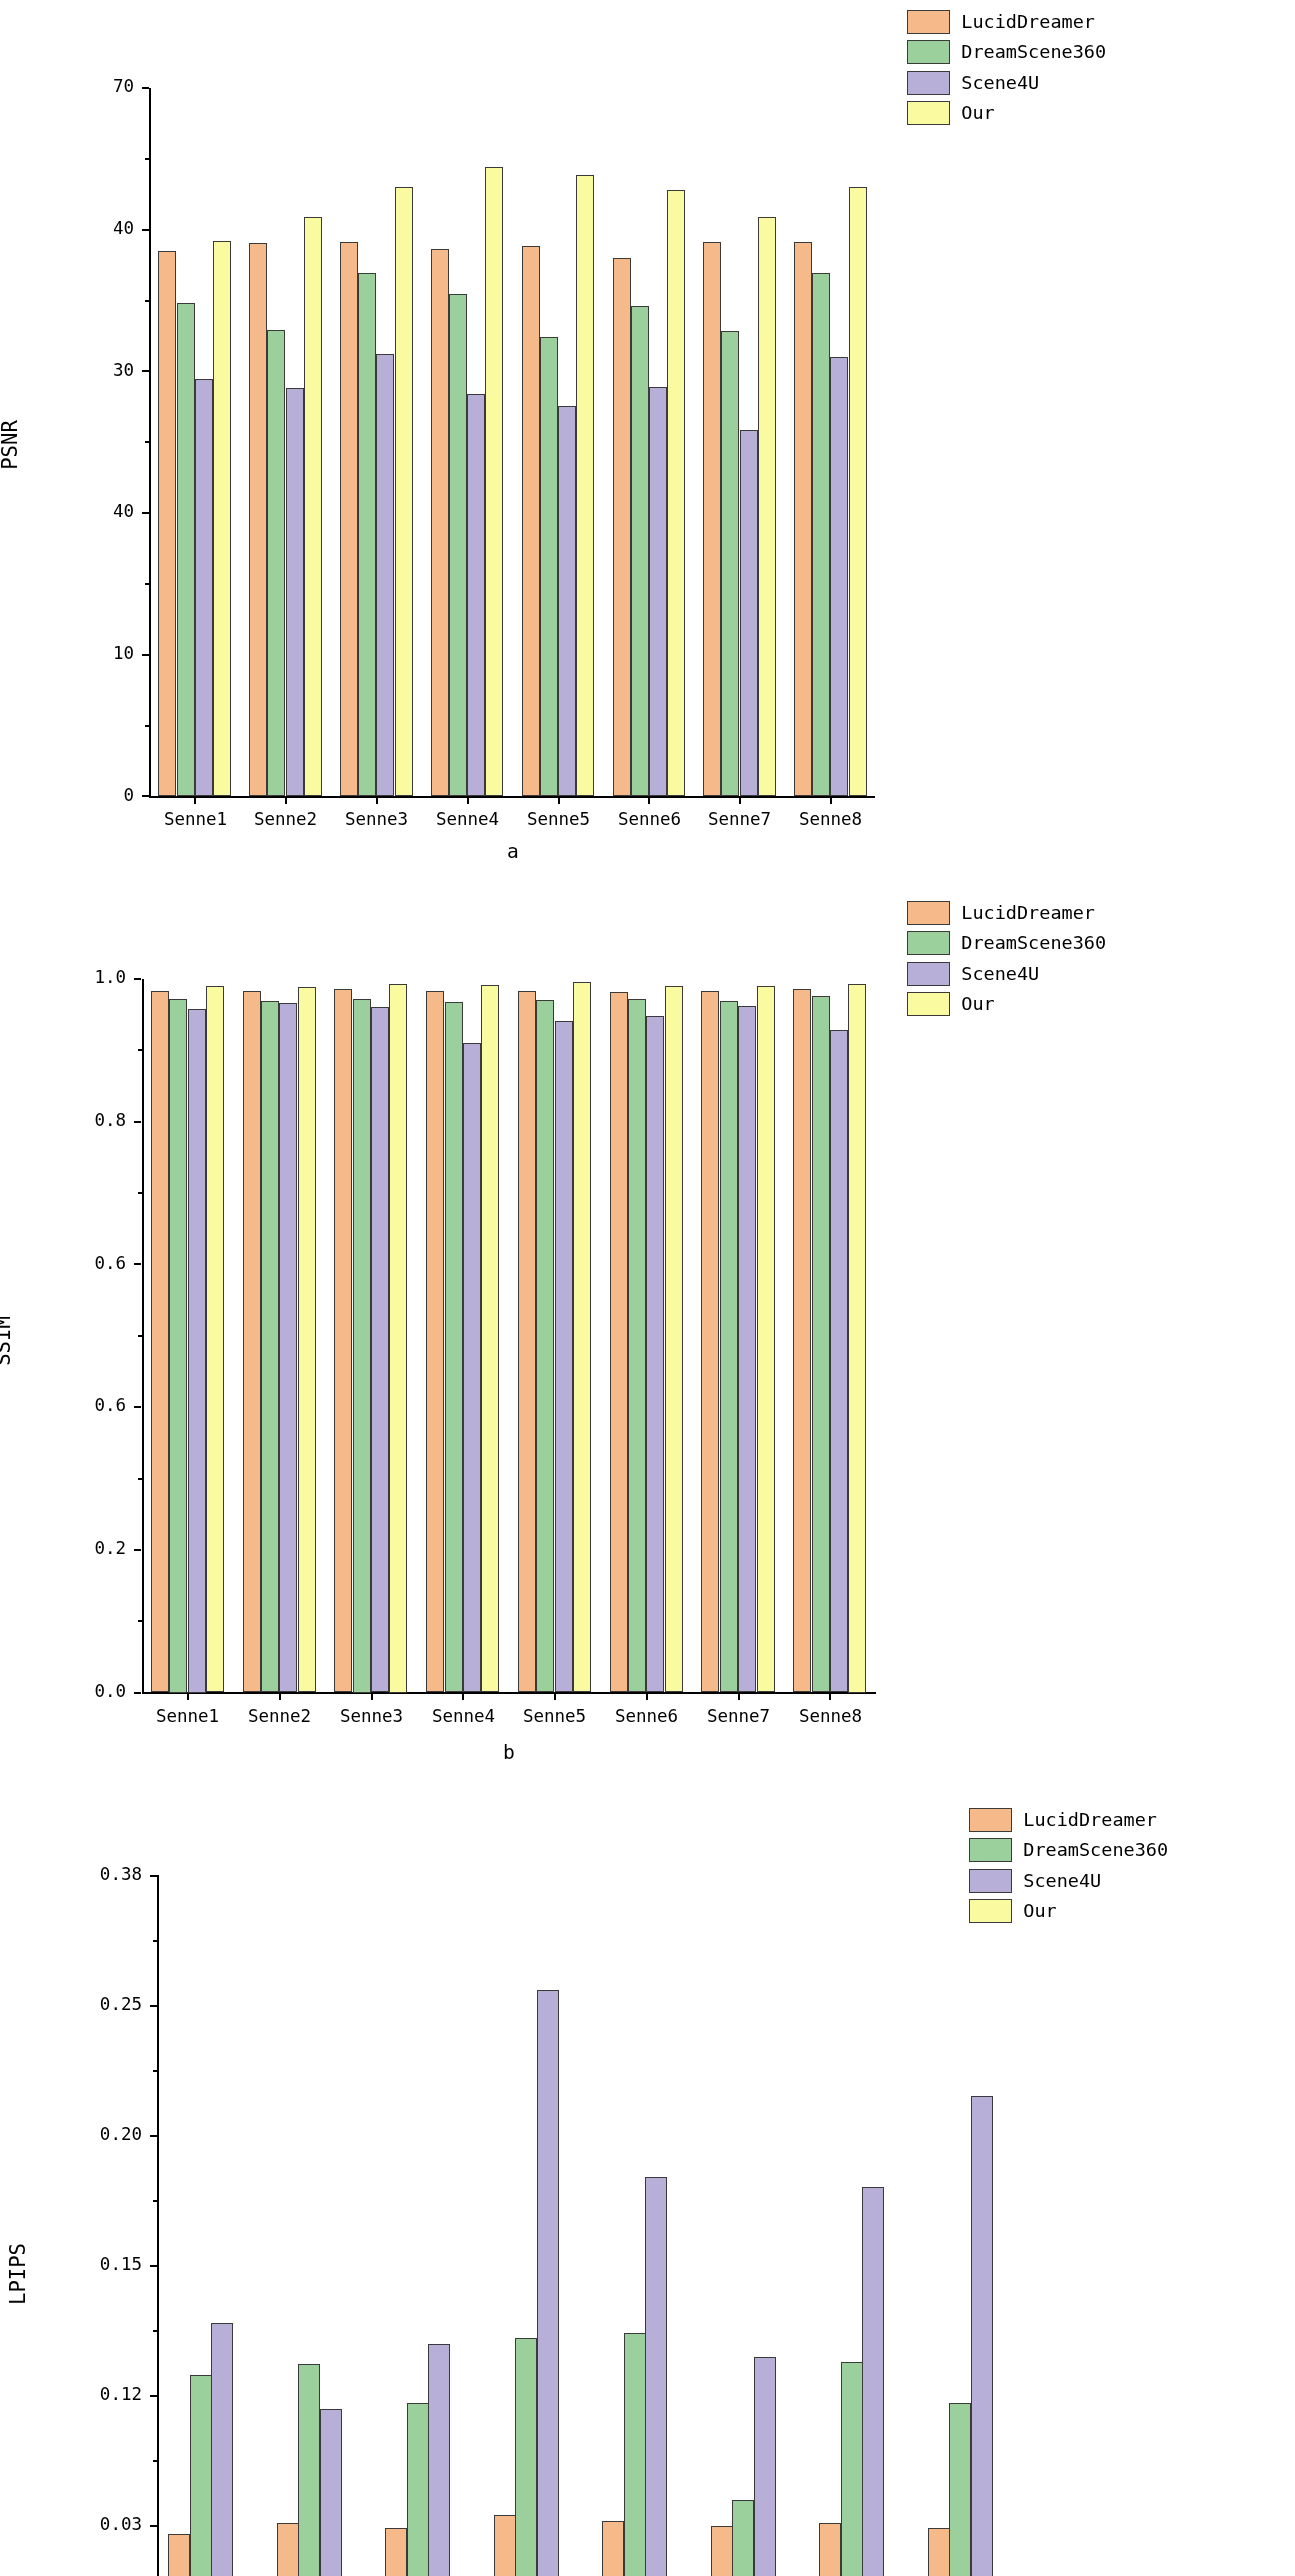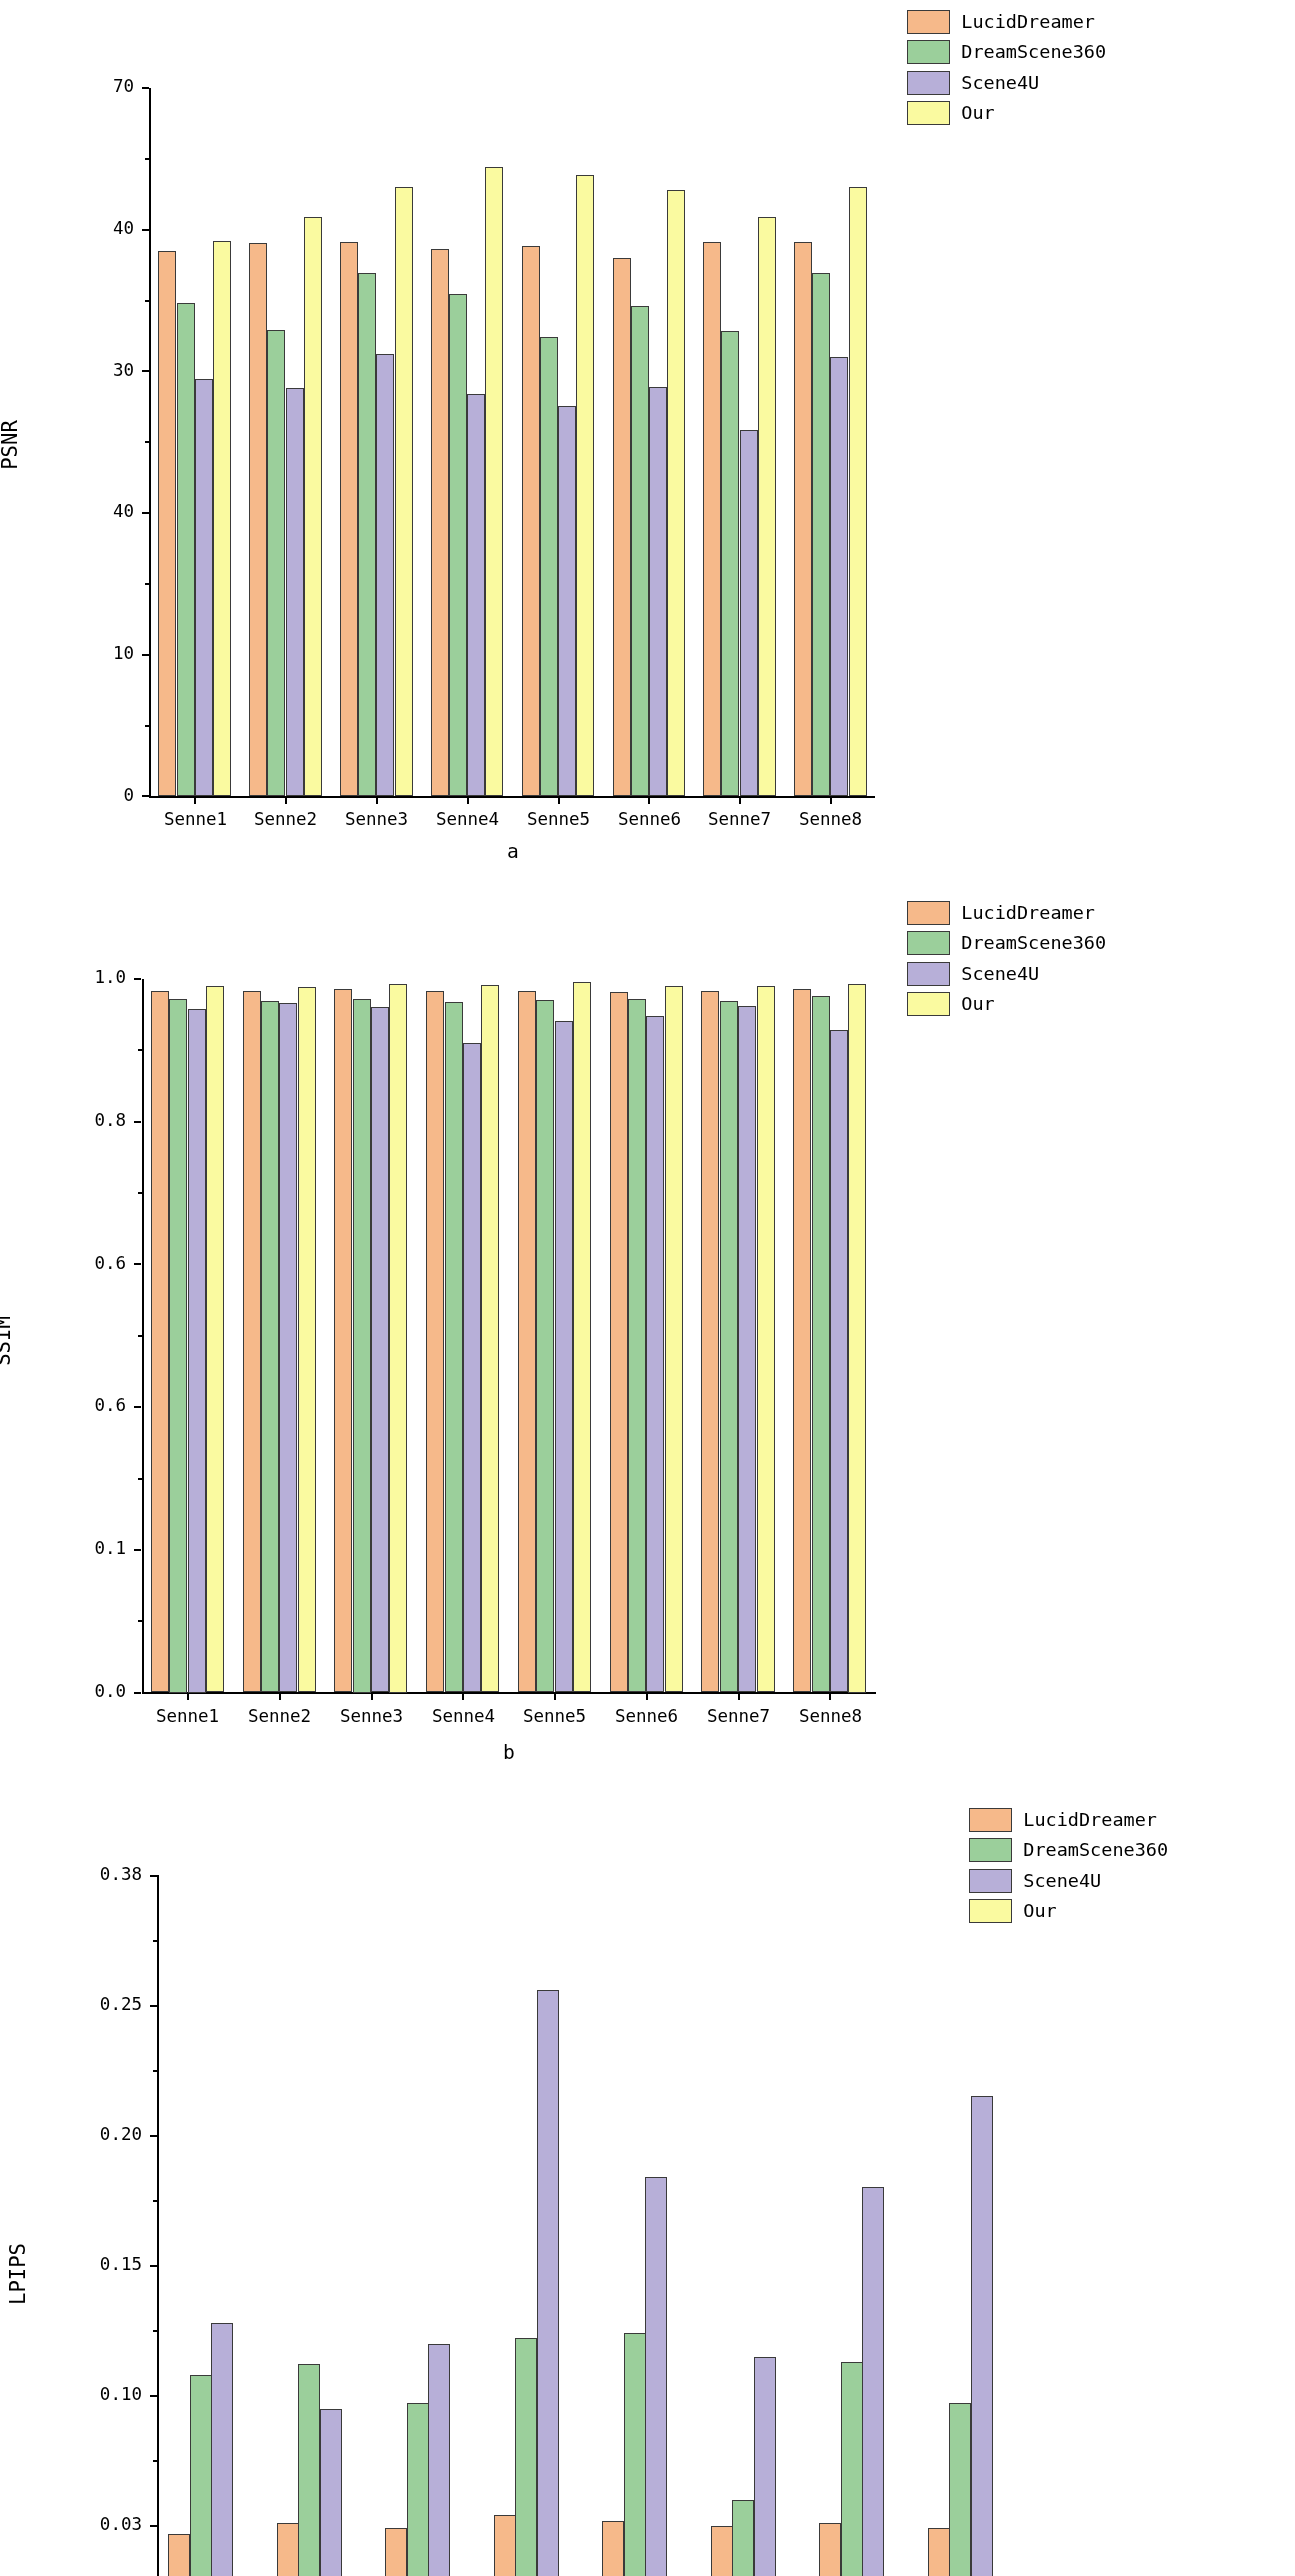--- a/index.html
+++ b/index.html
@@ -234,21 +234,21 @@
       </div>
     </div>
   <div class="plot-area" id="plot-b" style="left:0px; top:0px; width:1295px; height:907px;">
     <div class="axes" id="axes-b">
         <div class="axis-line y-axis" style="left: 142px; top: 88px; height: 715px;"></div>
         <div class="axis-line x-axis" style="left: 142px; top: 801px; width: 734px;"></div>
         <div class="tick ytick" style="left: 134px; top: 801px;"></div>
         <div class="ytick-label" style="left: 33px; width: 93px; top: 790px;">0.0</div>
         <div class="tick ytick minor" style="left: 138px; top: 729px;"></div>
         <div class="tick ytick" style="left: 134px; top: 658px;"></div>
-        <div class="ytick-label" style="left: 33px; width: 93px; top: 647px;">0.1</div>
+        <div class="ytick-label" style="left: 33px; width: 93px; top: 647px;">0.2</div>
         <div class="tick ytick minor" style="left: 138px; top: 587px;"></div>
         <div class="tick ytick" style="left: 134px; top: 515px;"></div>
         <div class="ytick-label" style="left: 33px; width: 93px; top: 504px;">0.6</div>
         <div class="tick ytick minor" style="left: 138px; top: 444px;"></div>
         <div class="tick ytick" style="left: 134px; top: 372px;"></div>
         <div class="ytick-label" style="left: 33px; width: 93px; top: 362px;">0.6</div>
         <div class="tick ytick minor" style="left: 138px; top: 301px;"></div>
         <div class="tick ytick" style="left: 134px; top: 230px;"></div>
         <div class="ytick-label" style="left: 33px; width: 93px; top: 219px;">0.8</div>
         <div class="tick ytick minor" style="left: 138px; top: 158px;"></div>
@@ -329,21 +329,21 @@
         <div class="legend-label">Our</div>
       </div>
     </div>
   <div class="plot-area" id="plot-c" style="left:0px; top:0px; width:1295px; height:958px;">
     <div class="axes" id="axes-c">
         <div class="axis-line y-axis" style="left: 157px; top: 77px; height: 782px;"></div>
         <div class="tick ytick" style="left: 150px; top: 727px;"></div>
         <div class="ytick-label" style="left: 49px; width: 93px; top: 716px;">0.03</div>
         <div class="tick ytick minor" style="left: 153px; top: 662px;"></div>
         <div class="tick ytick" style="left: 150px; top: 597px;"></div>
-        <div class="ytick-label" style="left: 49px; width: 93px; top: 586px;">0.10</div>
+        <div class="ytick-label" style="left: 49px; width: 93px; top: 586px;">0.12</div>
         <div class="tick ytick minor" style="left: 153px; top: 532px;"></div>
         <div class="tick ytick" style="left: 150px; top: 467px;"></div>
         <div class="ytick-label" style="left: 49px; width: 93px; top: 456px;">0.15</div>
         <div class="tick ytick minor" style="left: 153px; top: 402px;"></div>
         <div class="tick ytick" style="left: 150px; top: 337px;"></div>
         <div class="ytick-label" style="left: 49px; width: 93px; top: 326px;">0.20</div>
         <div class="tick ytick minor" style="left: 153px; top: 272px;"></div>
         <div class="tick ytick" style="left: 150px; top: 207px;"></div>
         <div class="ytick-label" style="left: 49px; width: 93px; top: 196px;">0.25</div>
         <div class="tick ytick minor" style="left: 153px; top: 142px;"></div>

